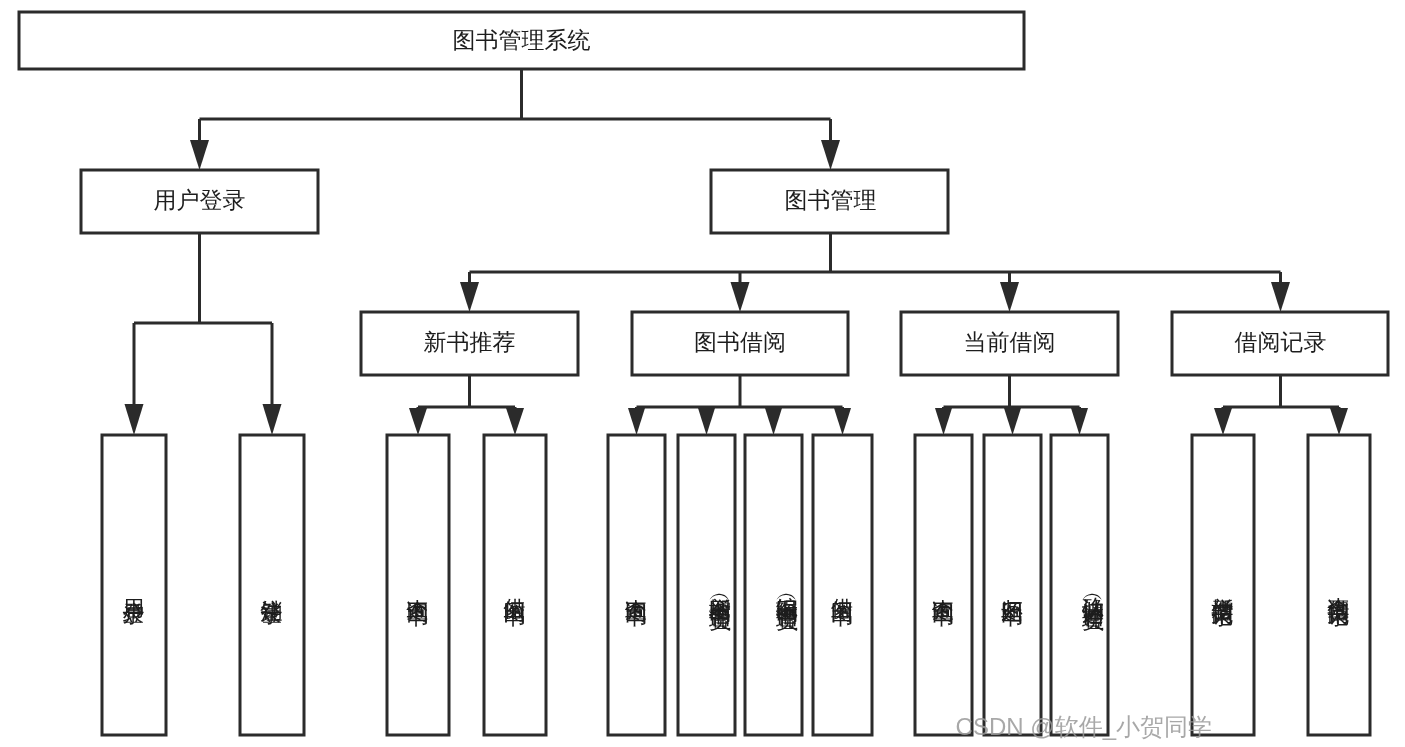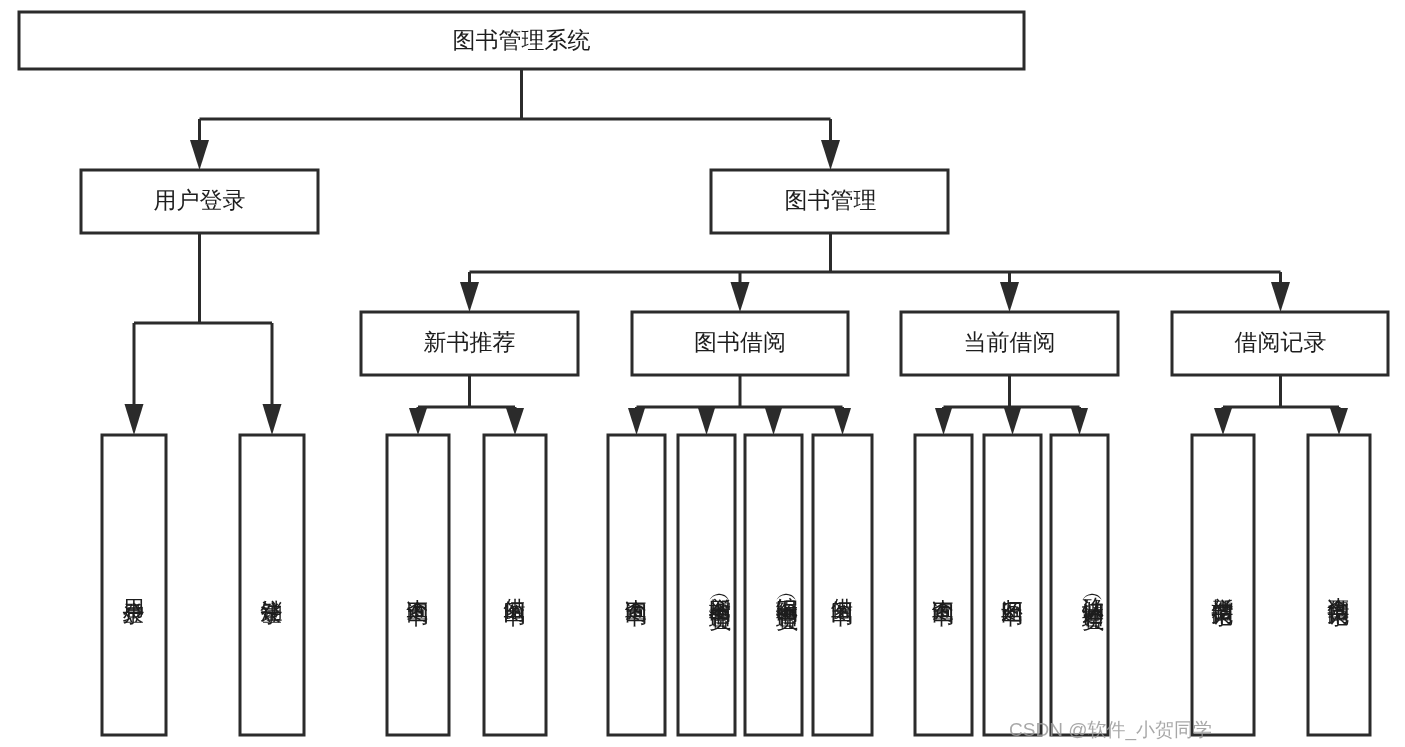--- a/index.html
+++ b/index.html
@@ -61,21 +61,21 @@
     text-orientation: upright;
     white-space: nowrap;
     letter-spacing: 2px;
     pointer-events: none;
   }
   .watermark {
     position: absolute;
     right: 8px;
     bottom: 4px;
     font-family: "Liberation Sans", "DejaVu Sans", sans-serif;
-    font-size: 19px;
+    font-size: 24px;
     color: #9a9a9a;
     opacity: 0.85;
     white-space: nowrap;
   }
 </style>
 </head>
 <body>
 
 <div id="diagram-root">
 

